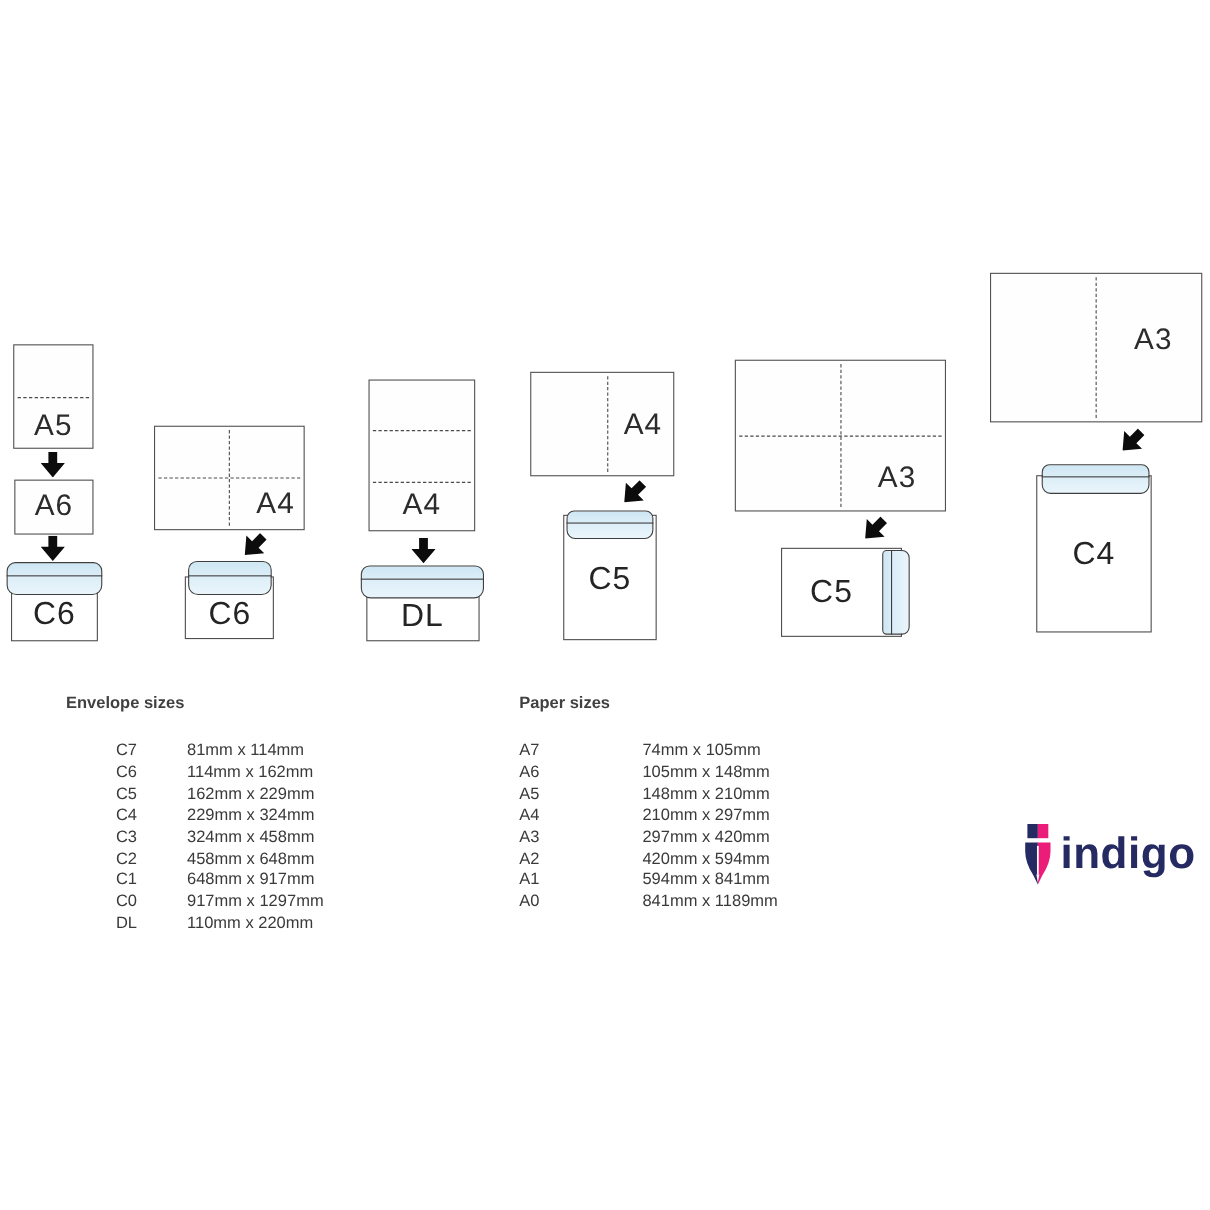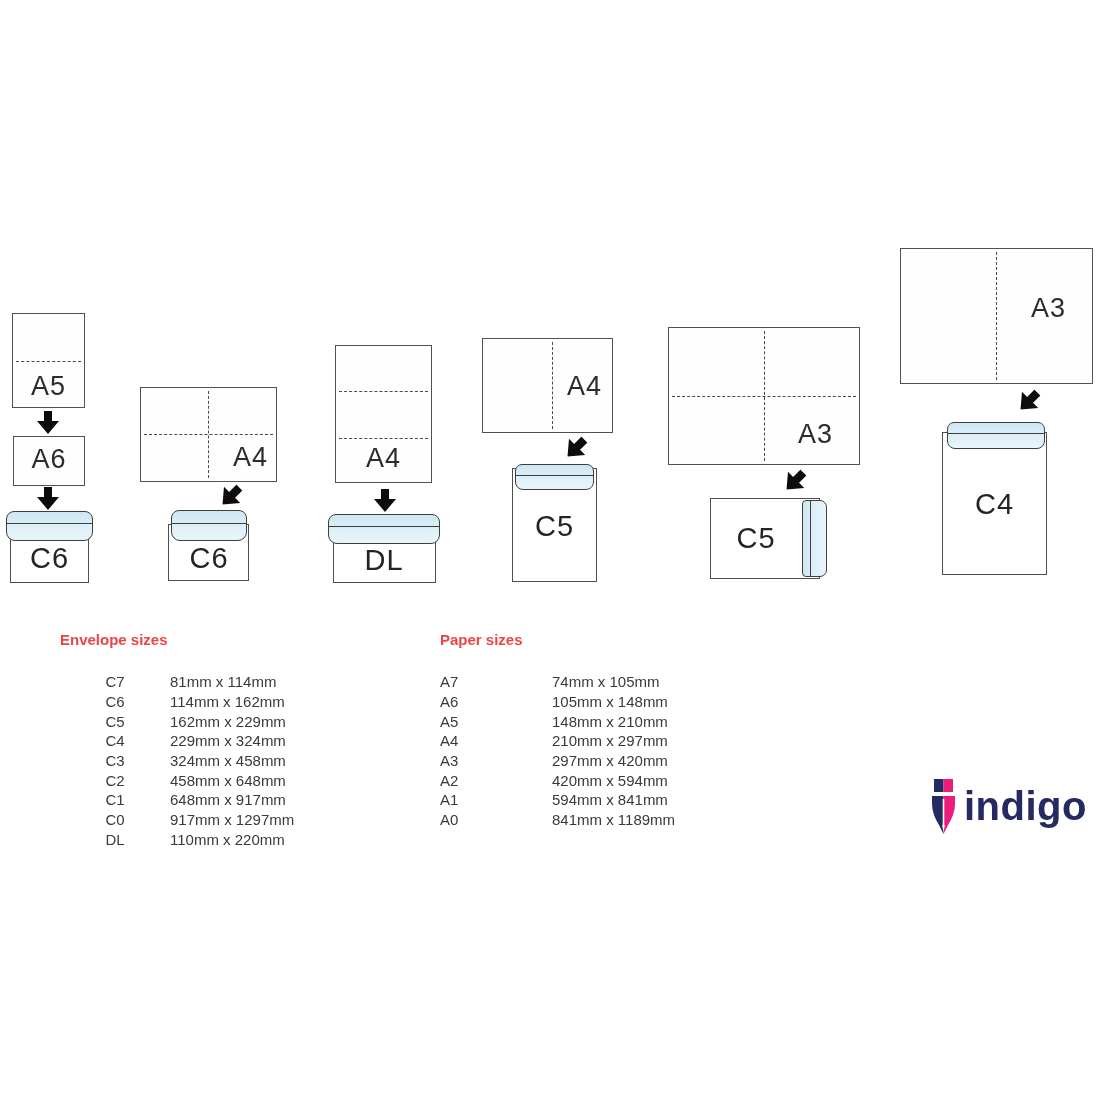--- a/index.html
+++ b/index.html
@@ -31,28 +31,28 @@
   .flap-side::after{content:"";position:absolute;top:-1px;bottom:-1px;left:32%;border-left:1.4px solid #3e3e3e;}
   .elabel{position:absolute;left:0;right:0;text-align:center;font-size:29px;color:#242424;letter-spacing:1px;}
 
   
   .arrow{position:absolute;}
   .arrow svg{display:block;}
   .arrow-diag svg{transform:rotate(45deg);}
 
   
   .size-table{position:absolute;color:#3a3a3a;}
-  .ttitle{font-size:15px;font-weight:bold;color:#ef4444;margin:0 0 24px 0;}
+  .ttitle{font-size:15px;font-weight:bold;color:#404040;margin:0 0 24px 0;}
   .trow{display:flex;height:19.7px;font-size:15px;align-items:center;white-space:nowrap;}
   .tsize{display:inline-block;}
   .env-col .tsize{width:110px;text-align:center;}
   .pap-col .tsize{width:112px;}
 
   
-  .logo{position:absolute;left:930px;top:779px;display:flex;align-items:flex-start;}
+  .logo{position:absolute;left:930px;top:749px;display:flex;align-items:flex-start;}
   .logo-text{font-size:40px;font-weight:bold;color:#262a63;margin-left:7px;margin-top:3px;letter-spacing:0.5px;line-height:1.2;}
 </style>
 </head>
 <body>
 
 <div class="stage">
 
   <div class="paper" style="left:12px;top:313px;width:73px;height:95px;">
     <div class="fold-h" style="top:47px;"></div>
     <span class="plabel" style="left:50%;transform:translateX(-50%);bottom:5px;">A5</span>
@@ -187,21 +187,21 @@
     <div class="trow">
         <span class="tsize">C0</span>
         <span class="tdims">917mm x 1297mm</span>
       </div>
     <div class="trow">
         <span class="tsize">DL</span>
         <span class="tdims">110mm x 220mm</span>
       </div>
   </div>
 
-  <div class="size-table pap-col" style="left:440px;top:631px;">
+  <div class="size-table pap-col" style="left:472px;top:631px;">
     <div class="ttitle">Paper sizes</div>
     <div class="trow">
         <span class="tsize">A7</span>
         <span class="tdims">74mm x 105mm</span>
       </div>
     <div class="trow">
         <span class="tsize">A6</span>
         <span class="tdims">105mm x 148mm</span>
       </div>
     <div class="trow">

